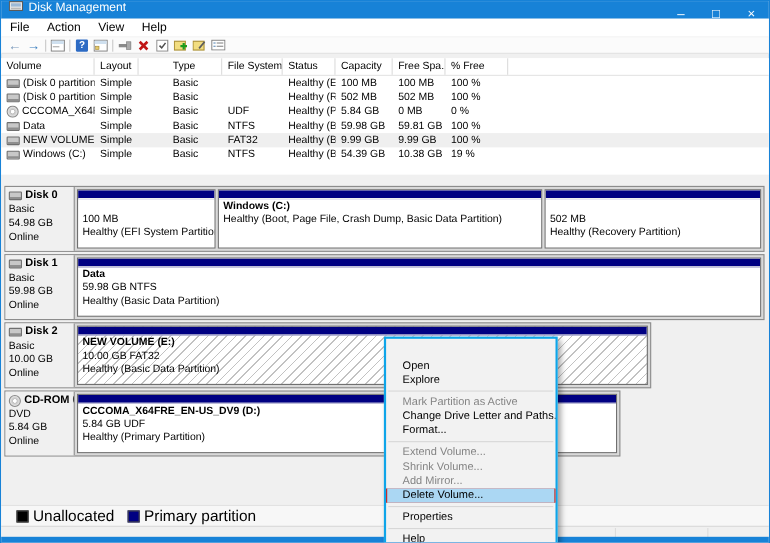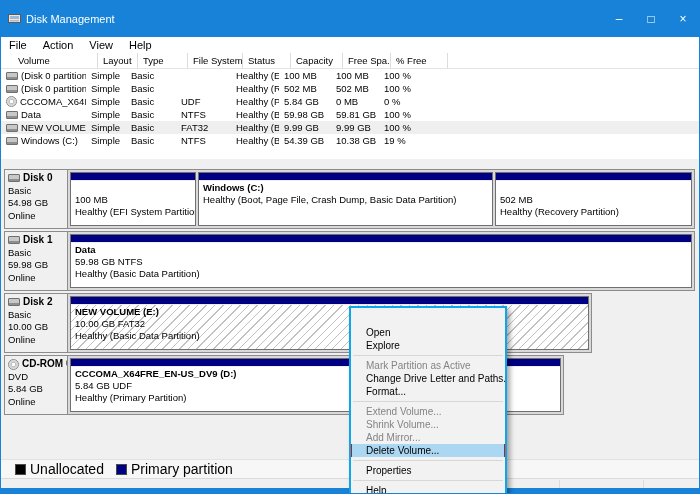--- a/index.html
+++ b/index.html
@@ -1,41 +1,41 @@
 <!DOCTYPE html>
 <html><head>
 <meta charset="utf-8">
 <style>
   html,body{margin:0;padding:0;background:#9a9a9a;}
   .window{position:relative;width:700px;height:494px;box-sizing:border-box;
     border:1px solid #1782d7;background:#f0f0f0;overflow:hidden;
     font-family:"Liberation Sans",sans-serif;color:#000;}
   
-  .titlebar{height:36px;background:#1782d7;display:flex;align-items:center;color:#fff;font-size:11px;}
+  .titlebar{height:16px;background:#1782d7;display:flex;color:#fff;font-size:11px;}
   .appicon{margin:0 5px 0 7px;display:flex;}
   .title{flex:1;}
   .winbtn{width:32px;height:22px;display:flex;align-items:center;justify-content:center;font-size:12px;cursor:default;}
   
   .menubar{height:16px;background:#fff;display:flex;align-items:center;font-size:11px;border-bottom:1px solid #f2f2f2;}
   .mitem{padding:0 8px;text-align:center;}
   
   .toolbar{height:14px;background:#fbfbfb;display:flex;align-items:center;padding-left:4px;border-bottom:1px solid #e2e2e2;}
   .tbtn{display:flex;align-items:center;justify-content:center;width:17px;height:13px;}
   .tsep{width:1px;height:11px;background:#c9c9c9;margin:0 2px;}
   .arrow{font-size:12px;font-weight:bold;line-height:10px;}
   .helpbox{width:11px;height:11px;background:#2d6bc4;color:#fff;font-size:9px;font-weight:bold;
     display:flex;align-items:center;justify-content:center;border-radius:1px;}
   
   .vtable{position:absolute;top:52px;left:0;width:698px;height:106px;background:#fff;font-size:9.5px;border-bottom:1px solid #d8d8d8;}
-  .thead{display:flex;height:15px;border-bottom:1px solid #e4e4e4;background:#fff;padding-left:12px;}
+  .thead{display:flex;height:15px;border-bottom:1px solid #e4e4e4;background:#fff;}
   .th{box-sizing:border-box;border-right:1px solid #dcdcdc;padding:2px 0 0 5px;white-space:nowrap;overflow:hidden;}
   .trow{display:flex;height:13px;align-items:center;}
   .trow.sel{background:#efefef;}
   .td{box-sizing:border-box;padding-left:5px;white-space:nowrap;overflow:hidden;}
-  .c0{width:85px;}.c1{width:40px;}.c2{width:50px;}.c3{width:55px;}.c4{width:48px;}
+  .c0{width:85px;}.c1{width:40px;}.c2{width:50px;margin-left:26px;}.c3{width:55px;}.c4{width:48px;}
   .c5{width:52px;}.c6{width:48px;}.c7{width:57px;}.c8{flex:1;border-right:none;}
   .vcell{display:flex;align-items:center;gap:3px;}
   .ic-hdd{display:inline-block;width:10px;height:6px;background:#c8c8c8;border:1px solid #6f6f6f;
     border-radius:1px;box-shadow:inset 0 -2px 0 #8f8f8f;flex:none;}
   .ic-cd{display:inline-block;width:9px;height:9px;border-radius:50%;border:1px solid #8a8a8a;flex:none;
     background:radial-gradient(circle,#ffffff 22%,#bfbfbf 30%,#ececec 75%);}
   
   .graph{position:absolute;top:158px;left:0;width:698px;height:300px;background:#f0f0f0;}
   .drow{position:absolute;display:flex;height:60px;box-sizing:border-box;border:1px solid #8c8c8c;background:#d9d9d9;}
   .dleft{width:63px;flex:none;box-sizing:border-box;border-right:1px solid #8c8c8c;background:#f0f0f0;

